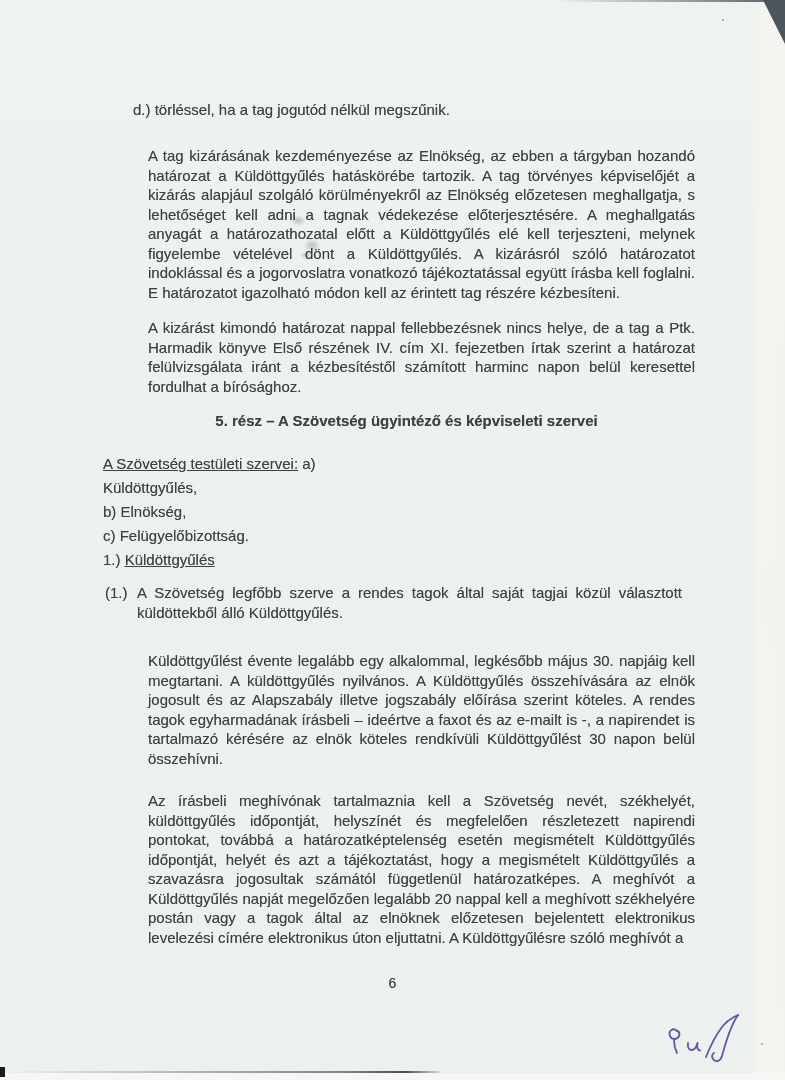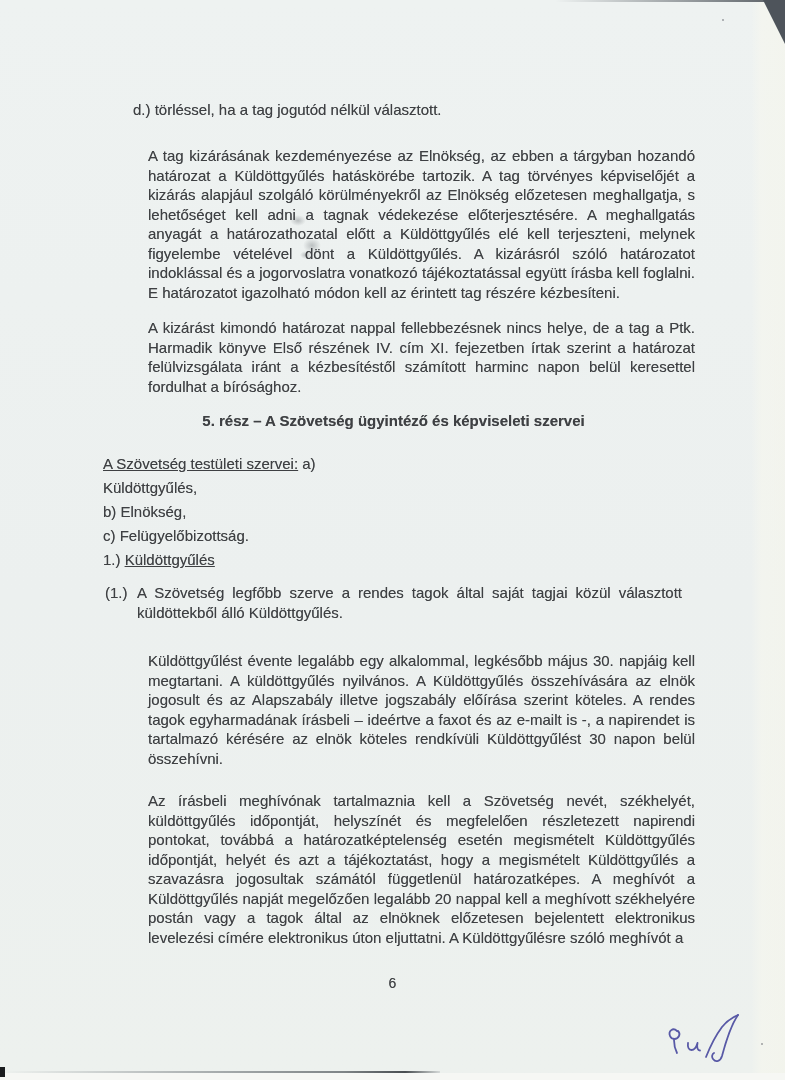--- a/index.html
+++ b/index.html
@@ -75,21 +75,21 @@
     text-shadow: 0 0 0.4px rgba(62,64,67,0.55);
   }
   .para {
     left: 148px;
     width: 547px;
     text-align: justify;
   }
   .single { white-space: nowrap; }
 
   .heading {
-    left: 120px;
+    left: 133px;
     width: 547px;
     text-align: center;
     font-weight: bold;
   }
   .organs {
     left: 103px;
     width: 580px;
     line-height: 24px;
   }
   .organs .u { text-decoration: underline; }
@@ -123,21 +123,21 @@
 
   <div class="scan-right-strip"></div>
   <div class="scan-top-edge"></div>
   <div class="scan-corner"></div>
   <div class="smudge s1"></div>
   <div class="smudge s2"></div>
   <div class="smudge s3"></div>
   <div class="speck p1"></div>
   <div class="speck p2"></div>
 
-  <div class="txt single" style="left:133px; top:100px;">d.) törléssel, ha a tag jogutód nélkül választott.</div>
+  <div class="txt single" style="left:133px; top:100px;">d.) törléssel, ha a tag jogutód nélkül megszűnik.</div>
 
   <div class="txt para" style="top:146px;">A tag kizárásának kezdeményezése az Elnökség, az ebben a tárgyban hozandó határozat a Küldöttgyűlés hatáskörébe tartozik. A tag törvényes képviselőjét a kizárás alapjául szolgáló körülményekről az Elnökség előzetesen meghallgatja, s lehetőséget kell adni a tagnak védekezése előterjesztésére. A meghallgatás anyagát a határozathozatal előtt a Küldöttgyűlés elé kell terjeszteni, melynek figyelembe vételével dönt a Küldöttgyűlés. A kizárásról szóló határozatot indoklással és a jogorvoslatra vonatkozó tájékoztatással együtt írásba kell foglalni. E határozatot igazolható módon kell az érintett tag részére kézbesíteni.</div>
 
   <div class="txt para" style="top:318px;">A kizárást kimondó határozat nappal fellebbezésnek nincs helye, de a tag a Ptk. Harmadik könyve Első részének IV. cím XI. fejezetben írtak szerint a határozat felülvizsgálata iránt a kézbesítéstől számított harminc napon belül keresettel fordulhat a bírósághoz.</div>
 
   <div class="txt heading" style="top:411px;">5. rész – A Szövetség ügyintéző és képviseleti szervei</div>
 
   <div class="txt organs" style="top:452px;">
     <div>
       <span class="u">A Szövetség testületi szervei:</span><span> a)</span>

